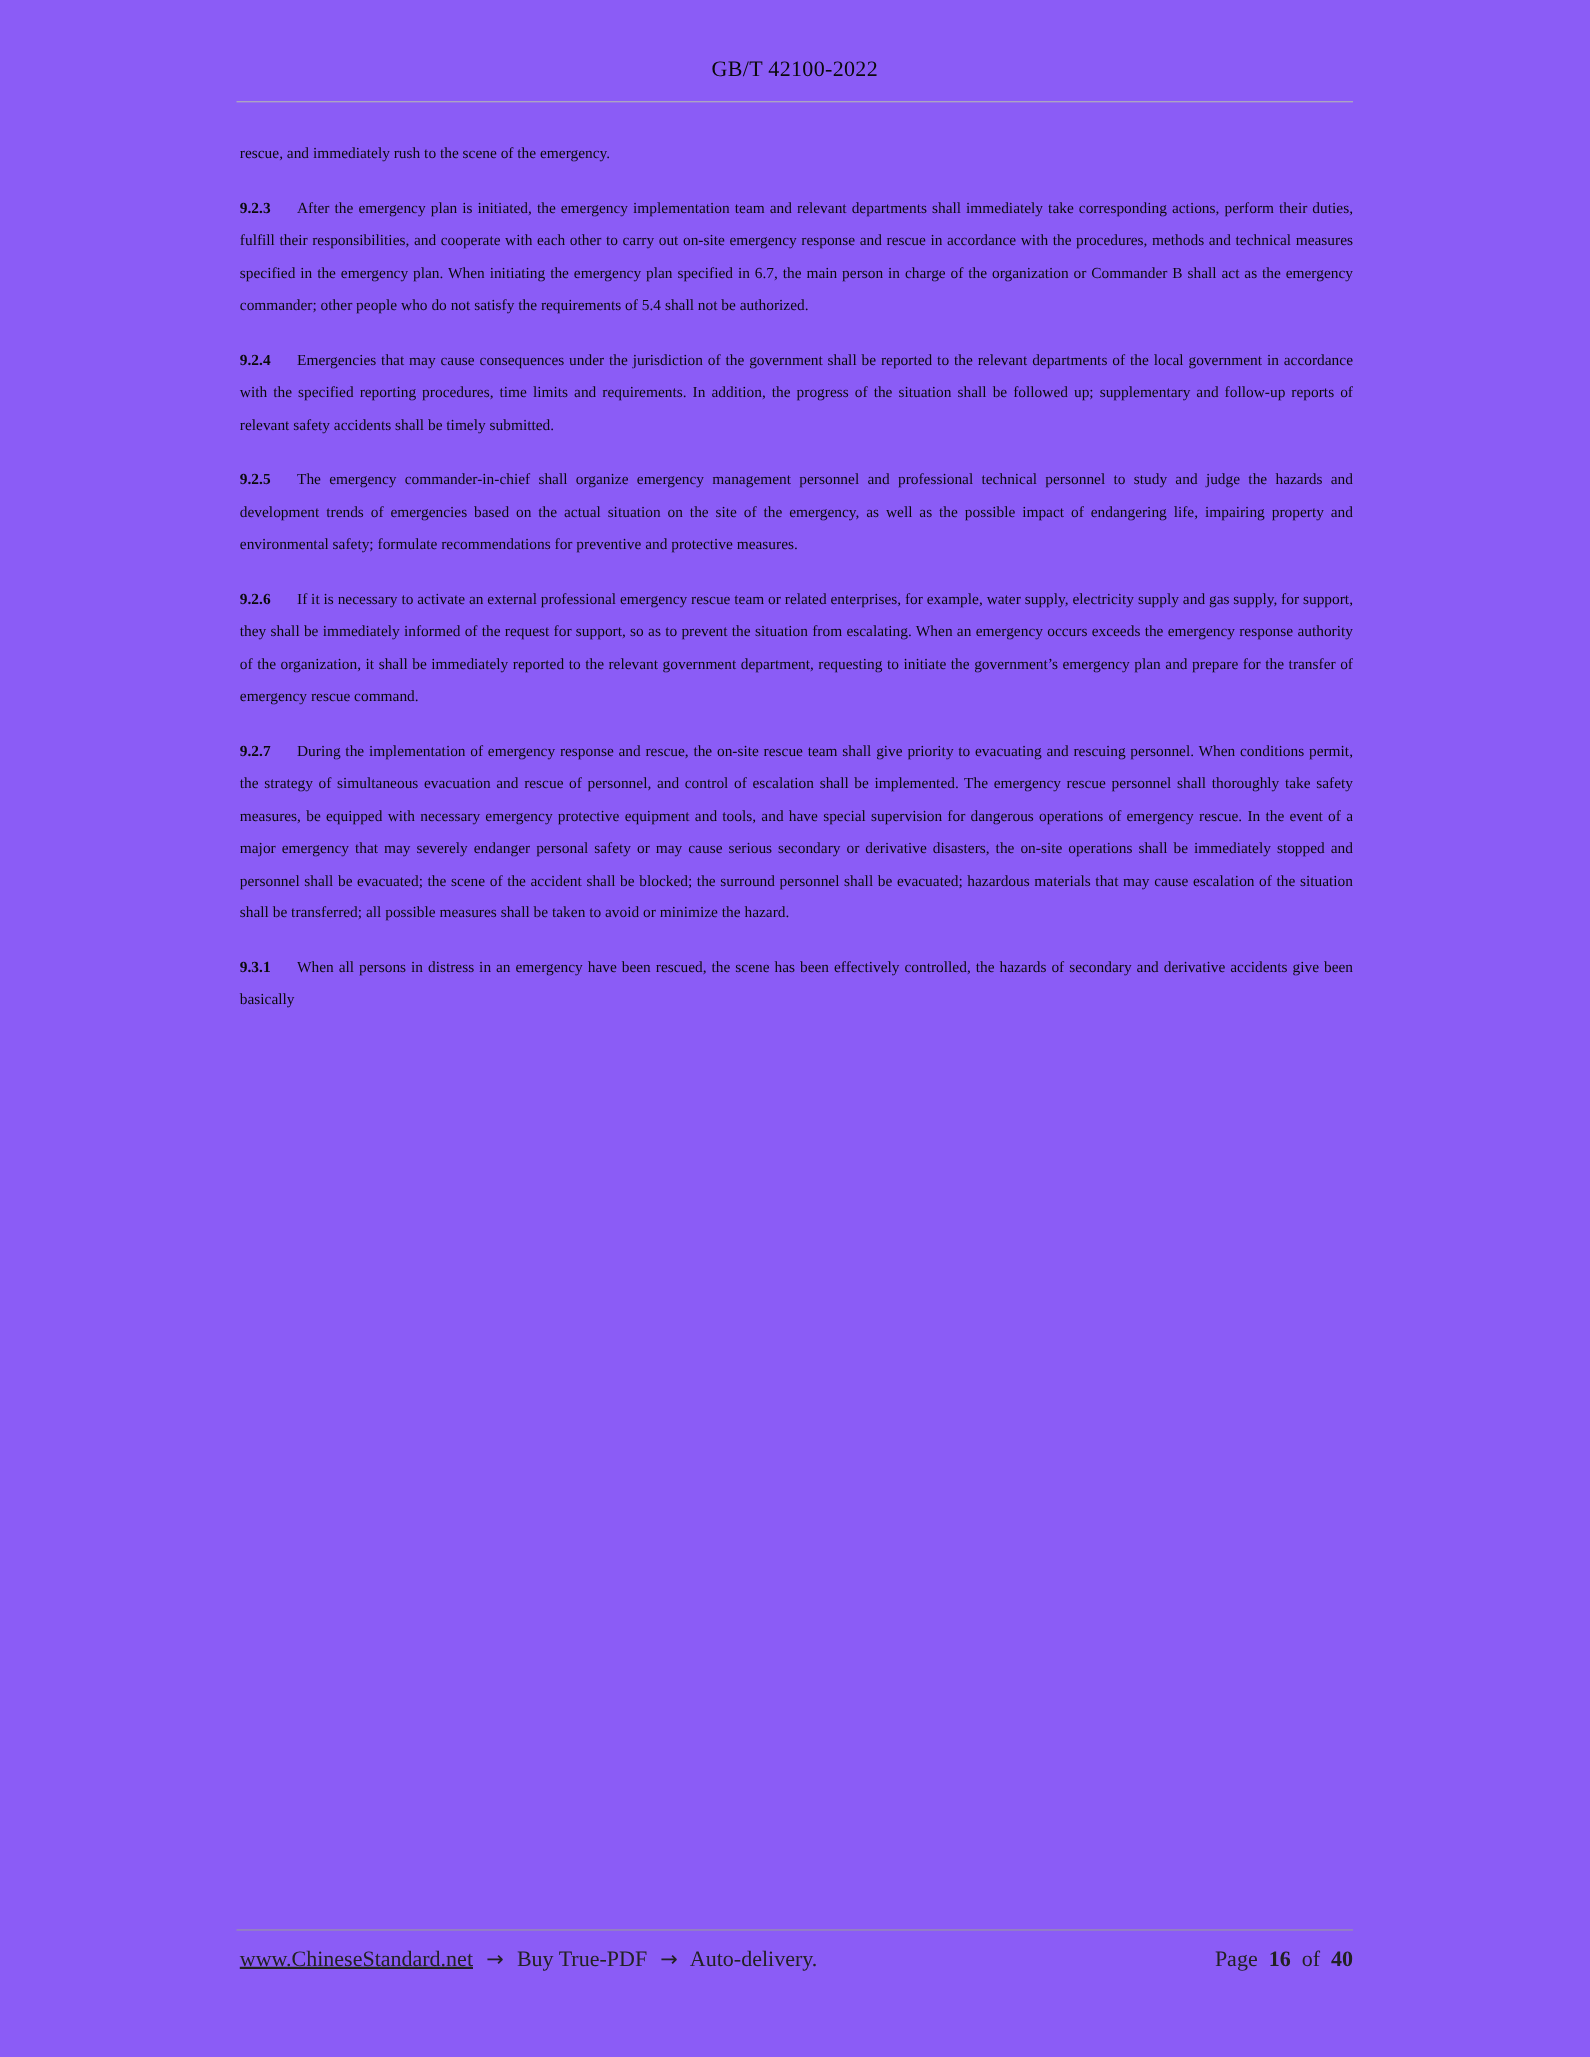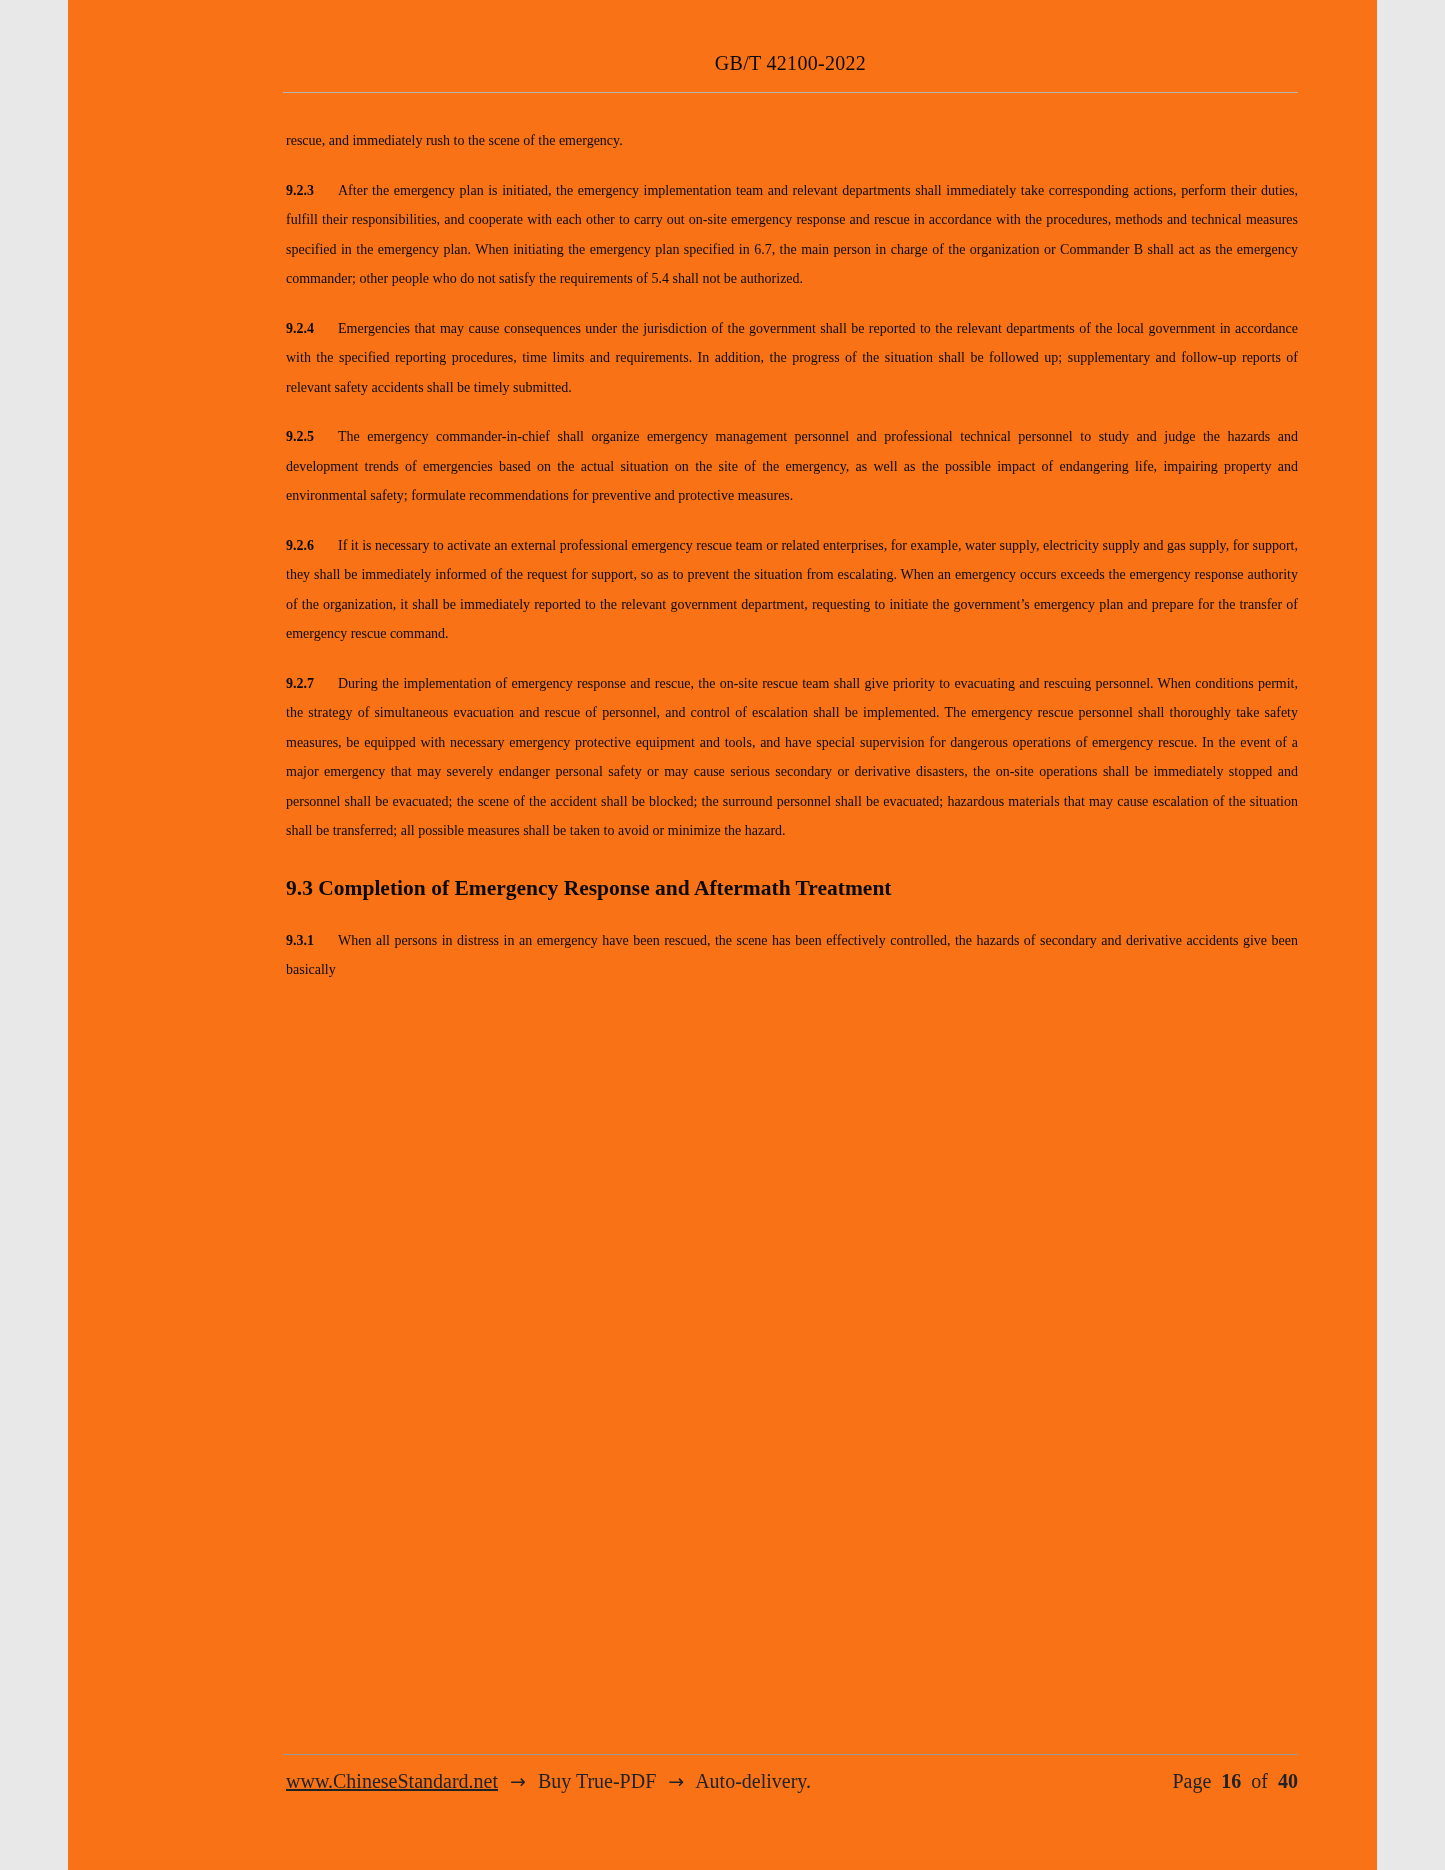--- a/index.html
+++ b/index.html
@@ -1,21 +1,21 @@
 <!DOCTYPE html>
 <html><head>
 <meta charset="utf-8">
 <style>
   html, body { margin: 0; padding: 0; background: #e8e8e8; }
   .page {
     position: relative;
-    width: 1309px;
+    width: 1445px;
     height: 1870px;
     margin: 0 auto;
-    background: #f97316;
+    background: #8b5cf6;
     font-family: "Liberation Serif", serif;
     color: #0a0a0a;
     overflow: hidden;
   }
   .doc-header {
     position: absolute;
     top: 52px;
     left: 215px;
     width: 1015px;
     text-align: center;
@@ -109,21 +109,20 @@
     </p>
 
     <p class="body-para">
       <span class="para-num">9.2.6</span><span>If it is necessary to activate an external professional emergency rescue team or related enterprises, for example, water supply, electricity supply and gas supply, for support, they shall be immediately informed of the request for support, so as to prevent the situation from escalating. When an emergency occurs exceeds the emergency response authority of the organization, it shall be immediately reported to the relevant government department, requesting to initiate the government’s emergency plan and prepare for the transfer of emergency rescue command.</span>
     </p>
 
     <p class="body-para">
       <span class="para-num">9.2.7</span><span>During the implementation of emergency response and rescue, the on-site rescue team shall give priority to evacuating and rescuing personnel. When conditions permit, the strategy of simultaneous evacuation and rescue of personnel, and control of escalation shall be implemented. The emergency rescue personnel shall thoroughly take safety measures, be equipped with necessary emergency protective equipment and tools, and have special supervision for dangerous operations of emergency rescue. In the event of a major emergency that may severely endanger personal safety or may cause serious secondary or derivative disasters, the on-site operations shall be immediately stopped and personnel shall be evacuated; the scene of the accident shall be blocked; the surround personnel shall be evacuated; hazardous materials that may cause escalation of the situation shall be transferred; all possible measures shall be taken to avoid or minimize the hazard.</span>
     </p>
 
-    <h2 class="section-heading">9.3 Completion of Emergency Response and Aftermath Treatment</h2>
 
     <p class="body-para">
       <span class="para-num">9.3.1</span><span>When all persons in distress in an emergency have been rescued, the scene has been effectively controlled, the hazards of secondary and derivative accidents give been basically</span>
     </p>
 
   </div>
 
   <div class="footer-rule"></div>
 
   <div class="doc-footer">

